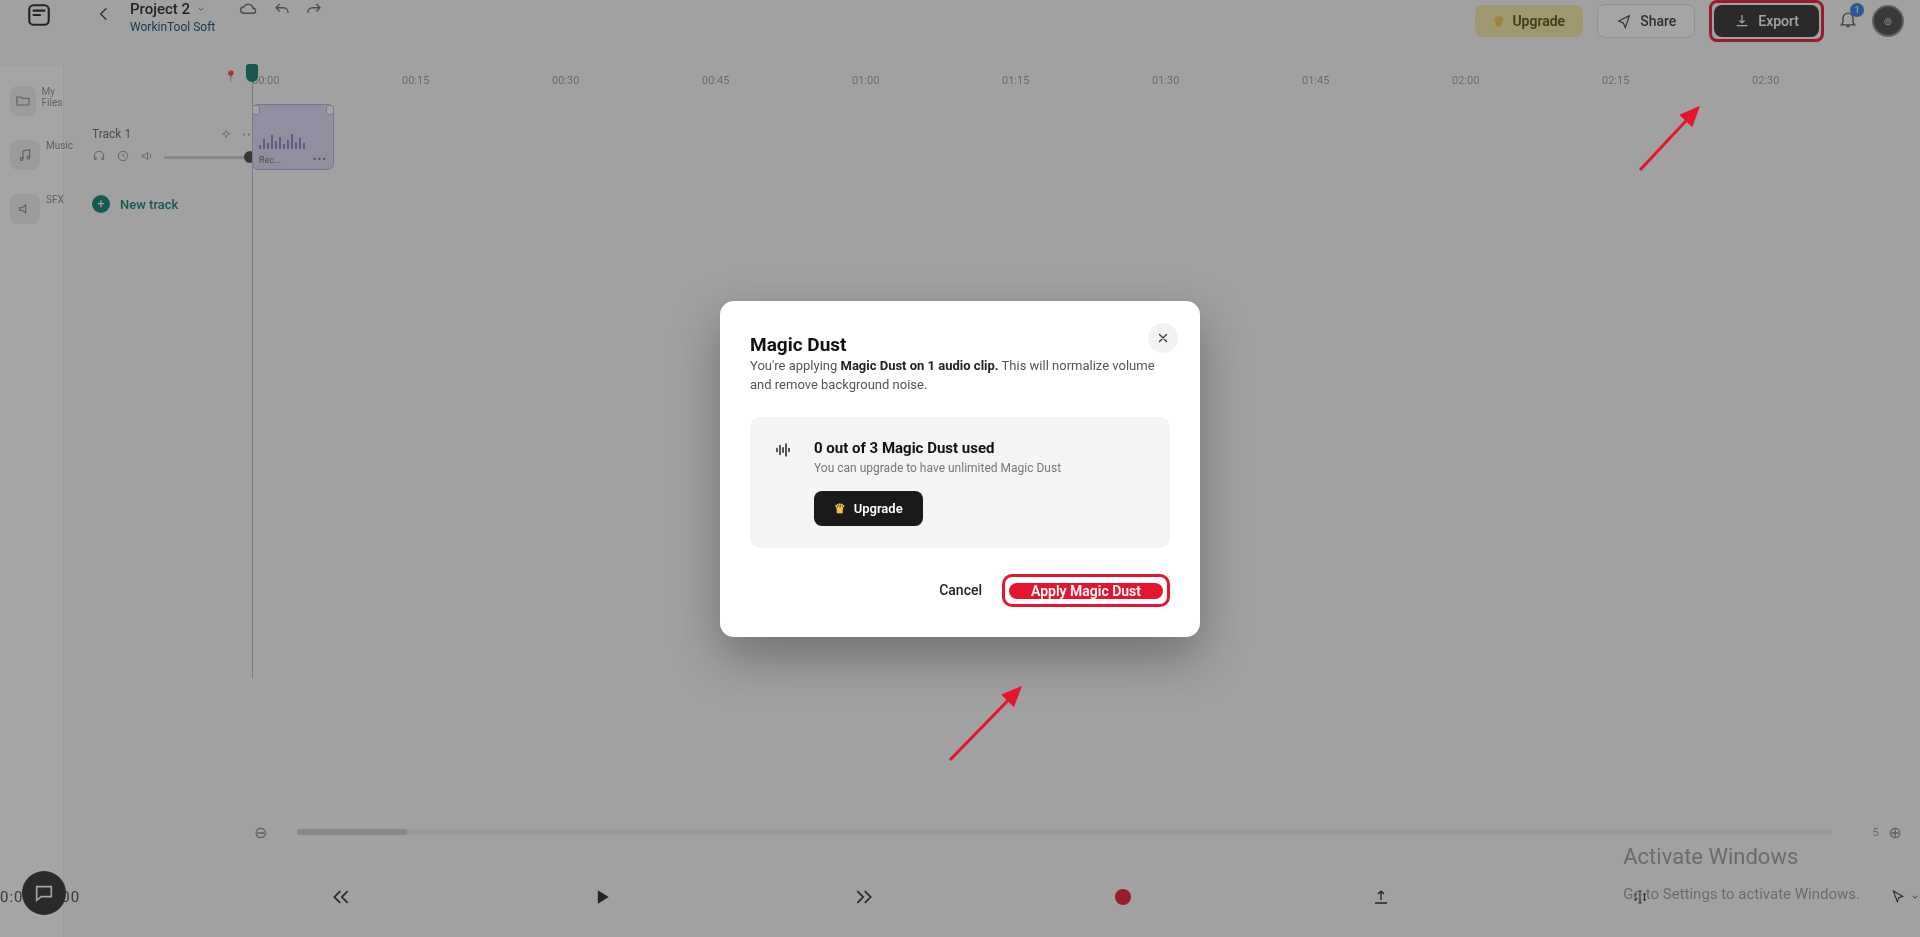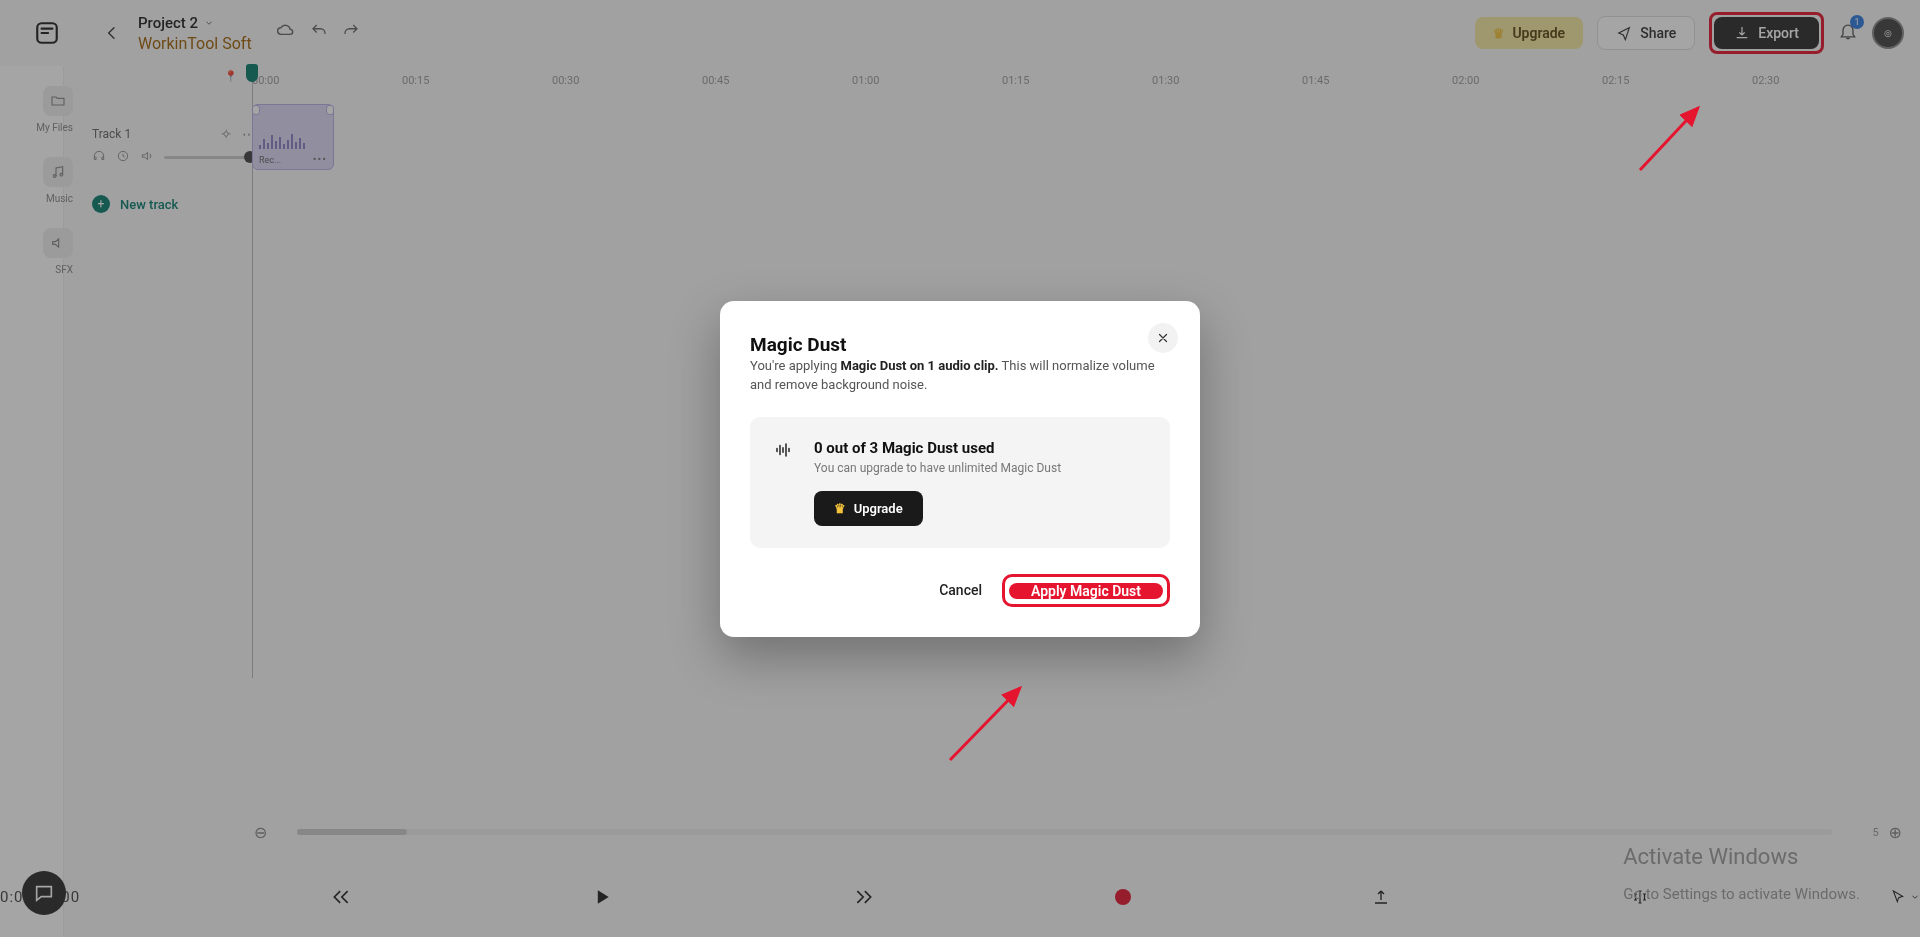--- a/index.html
+++ b/index.html
@@ -1,40 +1,40 @@
 <!DOCTYPE html>
 <html><head>
 <meta charset="utf-8">
 <style>
   * { box-sizing: border-box; margin: 0; padding: 0; font-family: -apple-system, BlinkMacSystemFont, "Segoe UI", Roboto, Arial, sans-serif; }
   body { width: 1920px; height: 937px; background: #f8f8f9; overflow: hidden; position: relative; }
   
   
-  .topbar { position: absolute; top: 0; left: 0; right: 0; height: 66px; display: flex; align-items: center; padding: 0 16px; margin-left: 8px; }
+  .topbar { position: absolute; top: 0; left: 0; right: 0; height: 66px; display: flex; align-items: flex-start; padding: 0 16px; }
   .logo { width: 30px; height: 30px; display:flex; align-items:center; justify-content:center; margin-left: 8px; }
   .back-btn { margin-left: 36px; width: 28px; height: 28px; display:flex; align-items:center; justify-content:center; cursor:pointer; color:#333; }
   .proj-block { margin-left: 12px; }
   .proj-title { font-size: 15px; font-weight: 500; color:#222; display:flex; align-items:center; gap:6px; }
-  .proj-sub { font-size: 16px; color:#a16207; margin-top: 2px; }
+  .proj-sub { font-size: 12px; color:#0c4a6e; margin-top: 2px; }
   .topbar-actions { display:flex; align-items:center; gap:14px; margin-left: 24px; color:#555; }
   .topbar-actions span { cursor:pointer; }
   .topbar-right { margin-left:auto; display:flex; align-items:center; gap:14px; }
   .btn-upgrade { background:#f5e7a0; color:#5a4813; border:none; border-radius:8px; padding:8px 18px; font-size:14px; font-weight:600; display:flex; align-items:center; gap:8px; cursor:pointer; }
   .btn-share { background:#fff; border:1px solid #ddd; border-radius:8px; padding:8px 18px; font-size:14px; font-weight:500; display:flex; align-items:center; gap:8px; cursor:pointer; color:#333; }
   .btn-export { background:#2b2b2b; color:#fff; border:none; border-radius:8px; padding:8px 20px; font-size:14px; font-weight:500; display:flex; align-items:center; gap:8px; cursor:pointer; }
   .notif { position:relative; cursor:pointer; color:#555; }
   .notif-badge { position:absolute; top:-6px; right:-6px; background:#2f7de1; color:#fff; font-size:9px; width:14px; height:14px; border-radius:50%; display:flex; align-items:center; justify-content:center; }
   .avatar { width:32px; height:32px; border-radius:50%; background:#444; border:2px solid #888; display:flex; align-items:center; justify-content:center; color:#fff; font-size:9px; }
 
   
   .export-highlight { border:3px solid #e5152f; border-radius:8px; padding:2px; }
 
   
   .leftbar { position:absolute; left:0; top:66px; width:64px; height:calc(100% - 66px); background:#fff; border-right:1px solid #eee; display:flex; flex-direction:column; align-items:center; padding-top: 14px; gap:12px; }
-  .leftbar-item { display:flex; flex-direction:column; align-items:flex-end; gap:6px; cursor:pointer; padding:6px 0; width:100%;margin-left:20px; }
+  .leftbar-item { display:flex; flex-direction:row; align-items:flex-start; gap:6px; cursor:pointer; padding:6px 0; width:100%;margin-left:20px; }
   .leftbar-icon { width:30px; height:30px; border-radius:8px; background:#eee; display:flex; align-items:center; justify-content:center; color:#888; }
   .leftbar-label { font-size:10px; color:#888; }
 
   
   .trackpanel { position:absolute; left:78px; top:66px; width:188px; bottom:0; padding: 60px 10px 0 14px; }
   .track-row { display:flex; align-items:center; justify-content:space-between; margin-bottom:4px; }
   .track-name { font-size:12px; color:#666; }
   .track-icons { display:flex; gap:10px; color:#888; font-size:14px; }
   .track-ctrls { display:flex; align-items:center; gap:10px; color:#888; margin-top:6px; }
   .vol-slider { flex:1; height:3px; background:#ccc; border-radius:2px; position:relative; }

